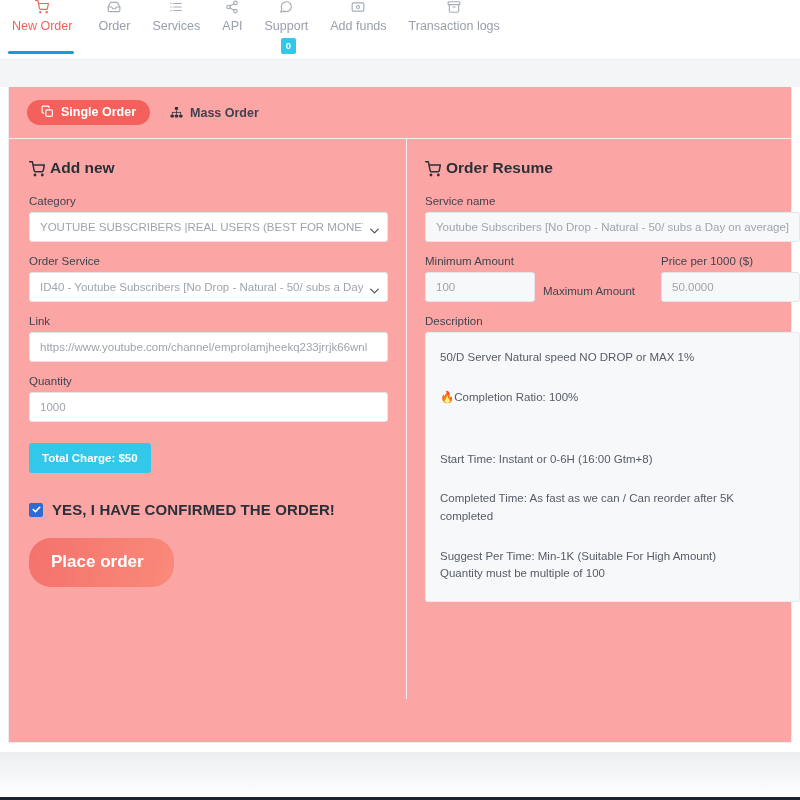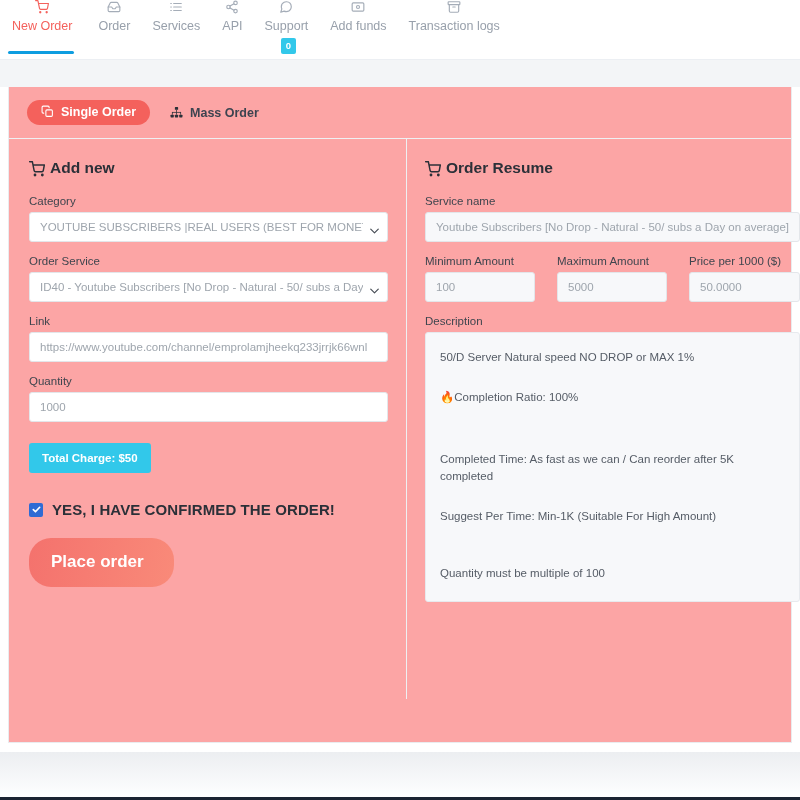--- a/index.html
+++ b/index.html
@@ -184,21 +184,21 @@
     font-size: 17px;
     font-weight: 700;
     padding: 14px 30px 15px 22px;
     border-radius: 22px;
     cursor: pointer;
     border: none;
     font-family: "Liberation Sans", sans-serif;
   }
 
   
-  .triple { display: flex; gap: 22px; margin-bottom: 13px; align-items: flex-end; }
+  .triple { display: flex; gap: 8px; margin-bottom: 13px; align-items: flex-end; }
   .triple .field-block { margin-bottom: 0; flex: 1; }
   .triple .field-block:nth-child(1) { flex: 0 0 110px; }
   .triple .field-block:nth-child(2) { flex: 0 0 110px; }
   .triple .field-block:nth-child(3) { flex: 1; }
 
   .desc-box {
     border: 1px solid #e7eaee;
     background: #f7f8fa;
     border-radius: 3px;
     height: 270px;
@@ -434,37 +434,35 @@
 
         <div class="triple">
           <div class="field-block">
             <label class="field-label">Minimum Amount</label>
             <div class="ctl readonly">
               <span class="txt">100</span>
             </div>
           </div>
           <div class="field-block">
             <label class="field-label">Maximum Amount</label>
-            <div class="ctl readonly">
-              <span class="txt">5000</span>
-            </div>
           </div>
           <div class="field-block">
             <label class="field-label">Price per 1000 ($)</label>
             <div class="ctl readonly">
               <span class="txt">50.0000</span>
             </div>
           </div>
         </div>
 
         <div class="field-block">
           <label class="field-label">Description</label>
           <div class="desc-box">
             <div class="desc-line">50/D Server Natural speed NO DROP or MAX 1%</div>
             <div class="desc-line spacer-big">🔥Completion Ratio: 100%</div>
+            <div class="desc-line">Start Time: Instant or 0-6H (16:00 Gtm+8)</div>
             <div class="desc-line">Completed Time: As fast as we can / Can reorder after 5K completed</div>
             <div class="desc-line">Suggest Per Time: Min-1K (Suitable For High Amount)</div>
             <div class="desc-line last">Quantity must be multiple of 100</div>
           </div>
         </div>
 
       </div>
     </div>
   </div>
 

